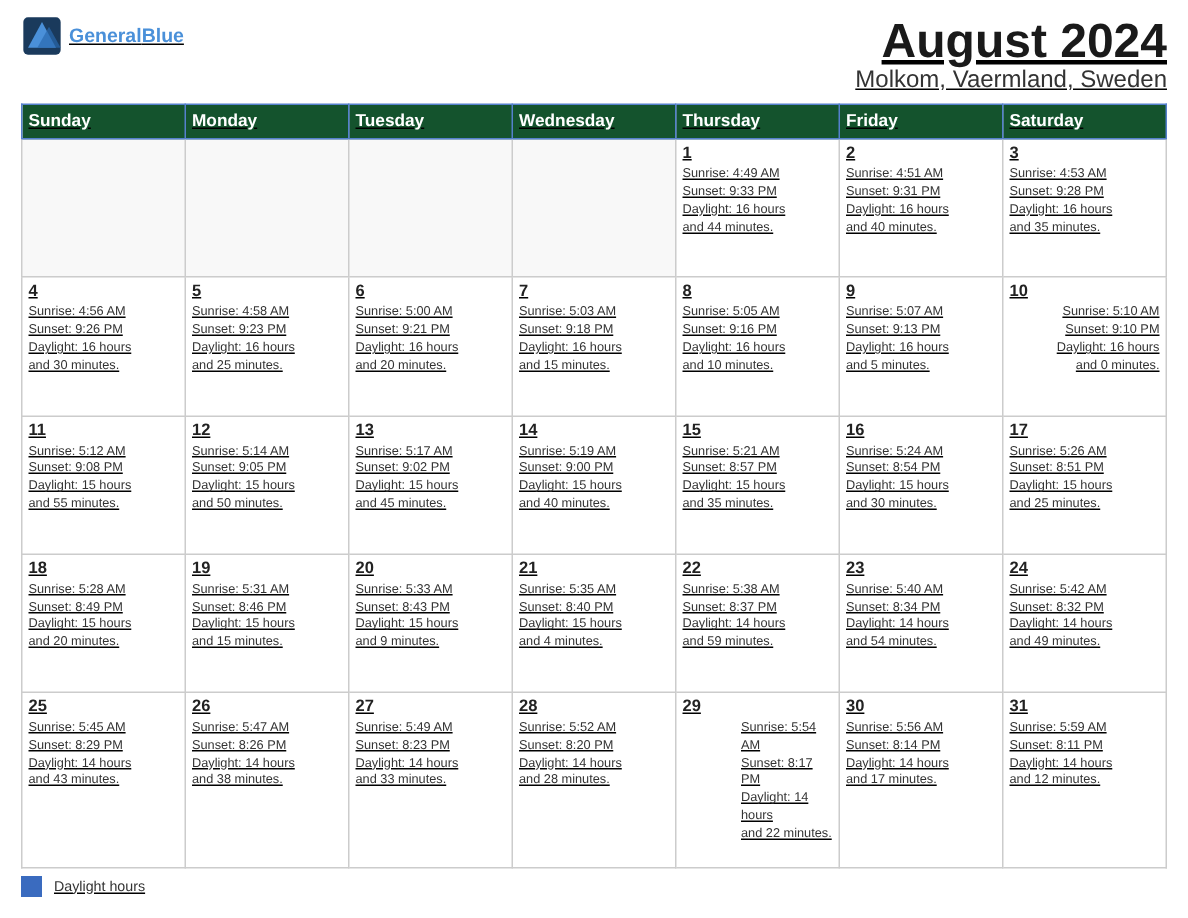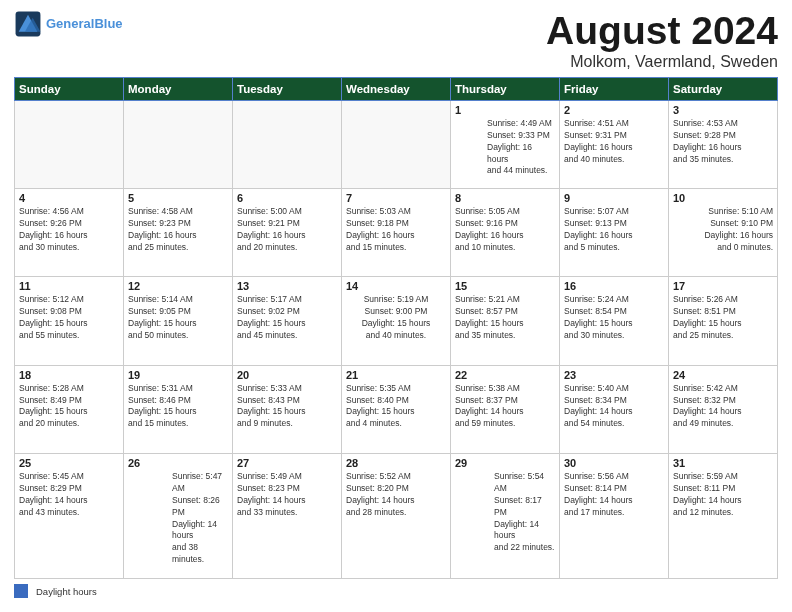--- a/index.html
+++ b/index.html
@@ -9,20 +9,21 @@
       width: 792px;
       height: 612px;
       overflow: hidden;
     }
     .page {
       width: 792px;
       height: 608px;
       padding: 10px 14px 10px 14px;
       display: flex;
       flex-direction: column;
+      text-decoration: underline;
     }
     .header {
       display: flex;
       justify-content: space-between;
       align-items: flex-start;
       margin-bottom: 6px;
     }
     .logo {
       display: flex;
       align-items: center;
@@ -38,21 +39,21 @@
       color: #4a90d9;
     }
     .logo-icon {
       width: 28px;
       height: 28px;
     }
     .title-block {
       text-align: right;
     }
     .main-title {
-      font-size: 39px;
+      font-size: 32px;
       font-weight: bold;
       color: #1a1a1a;
       line-height: 1.1;
     }
     .subtitle {
       font-size: 16px;
       color: #333;
     }
     .calendar {
       flex: 1;
@@ -146,21 +147,21 @@
       </tr>
     </thead>
     <tbody id="calendar-body">
     <tr>
           <td class="empty"></td>
           <td class="empty"></td>
           <td class="empty"></td>
           <td class="empty"></td>
           <td>
             <span class="day-num">1</span>
-            <div class="day-info" style="white-space: pre-line; margin-left: 32px;">Sunrise: 4:49 AM
+            <div class="day-info" style="white-space: pre-line;">Sunrise: 4:49 AM
 Sunset: 9:33 PM
 Daylight: 16 hours
 and 44 minutes.</div>
           </td>
           <td>
             <span class="day-num">2</span>
             <div class="day-info" style="white-space: pre-line;">Sunrise: 4:51 AM
 Sunset: 9:31 PM
 Daylight: 16 hours
 and 40 minutes.</div>
@@ -241,21 +242,21 @@
           </td>
           <td>
             <span class="day-num">13</span>
             <div class="day-info" style="white-space: pre-line;">Sunrise: 5:17 AM
 Sunset: 9:02 PM
 Daylight: 15 hours
 and 45 minutes.</div>
           </td>
           <td>
             <span class="day-num">14</span>
-            <div class="day-info" style="white-space: pre-line; text-align: center;">Sunrise: 5:19 AM
+            <div class="day-info" style="white-space: pre-line;">Sunrise: 5:19 AM
 Sunset: 9:00 PM
 Daylight: 15 hours
 and 40 minutes.</div>
           </td>
           <td>
             <span class="day-num">15</span>
             <div class="day-info" style="white-space: pre-line;">Sunrise: 5:21 AM
 Sunset: 8:57 PM
 Daylight: 15 hours
 and 35 minutes.</div>
@@ -329,21 +330,21 @@
         <tr>
           <td>
             <span class="day-num">25</span>
             <div class="day-info" style="white-space: pre-line;">Sunrise: 5:45 AM
 Sunset: 8:29 PM
 Daylight: 14 hours
 and 43 minutes.</div>
           </td>
           <td>
             <span class="day-num">26</span>
-            <div class="day-info" style="white-space: pre-line; margin-left: 44px;">Sunrise: 5:47 AM
+            <div class="day-info" style="white-space: pre-line;">Sunrise: 5:47 AM
 Sunset: 8:26 PM
 Daylight: 14 hours
 and 38 minutes.</div>
           </td>
           <td>
             <span class="day-num">27</span>
             <div class="day-info" style="white-space: pre-line;">Sunrise: 5:49 AM
 Sunset: 8:23 PM
 Daylight: 14 hours
 and 33 minutes.</div>

